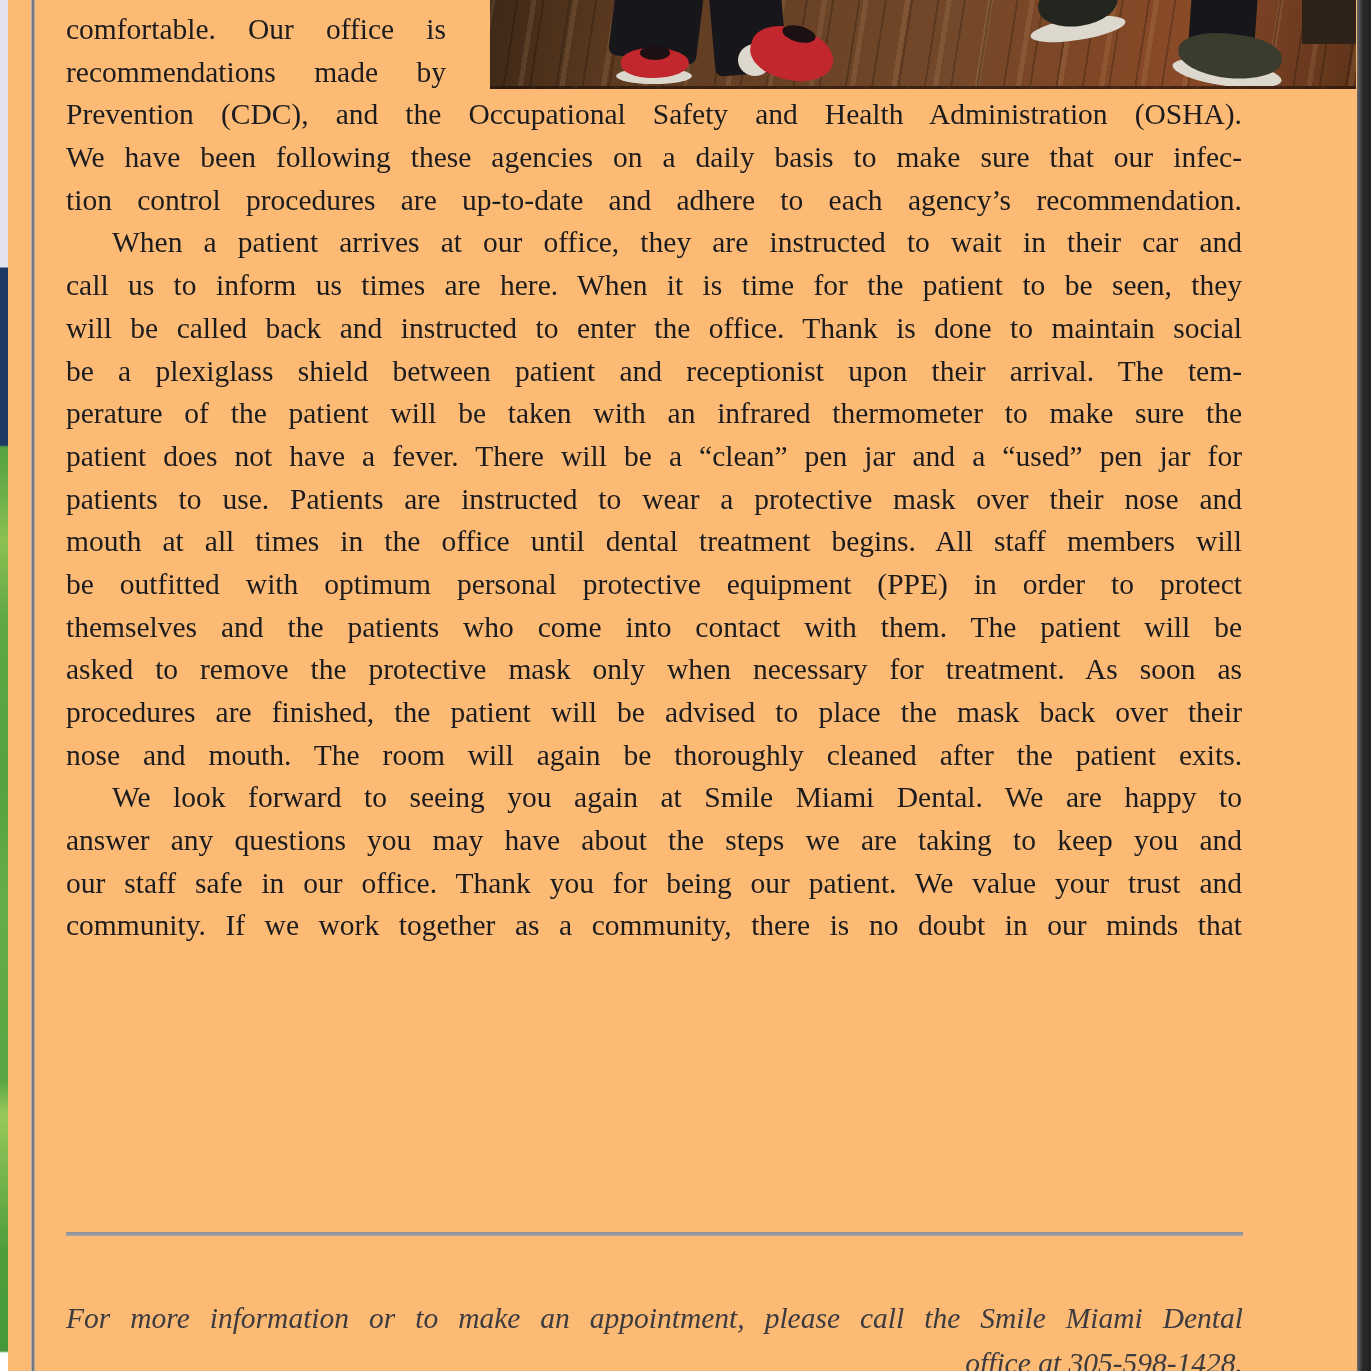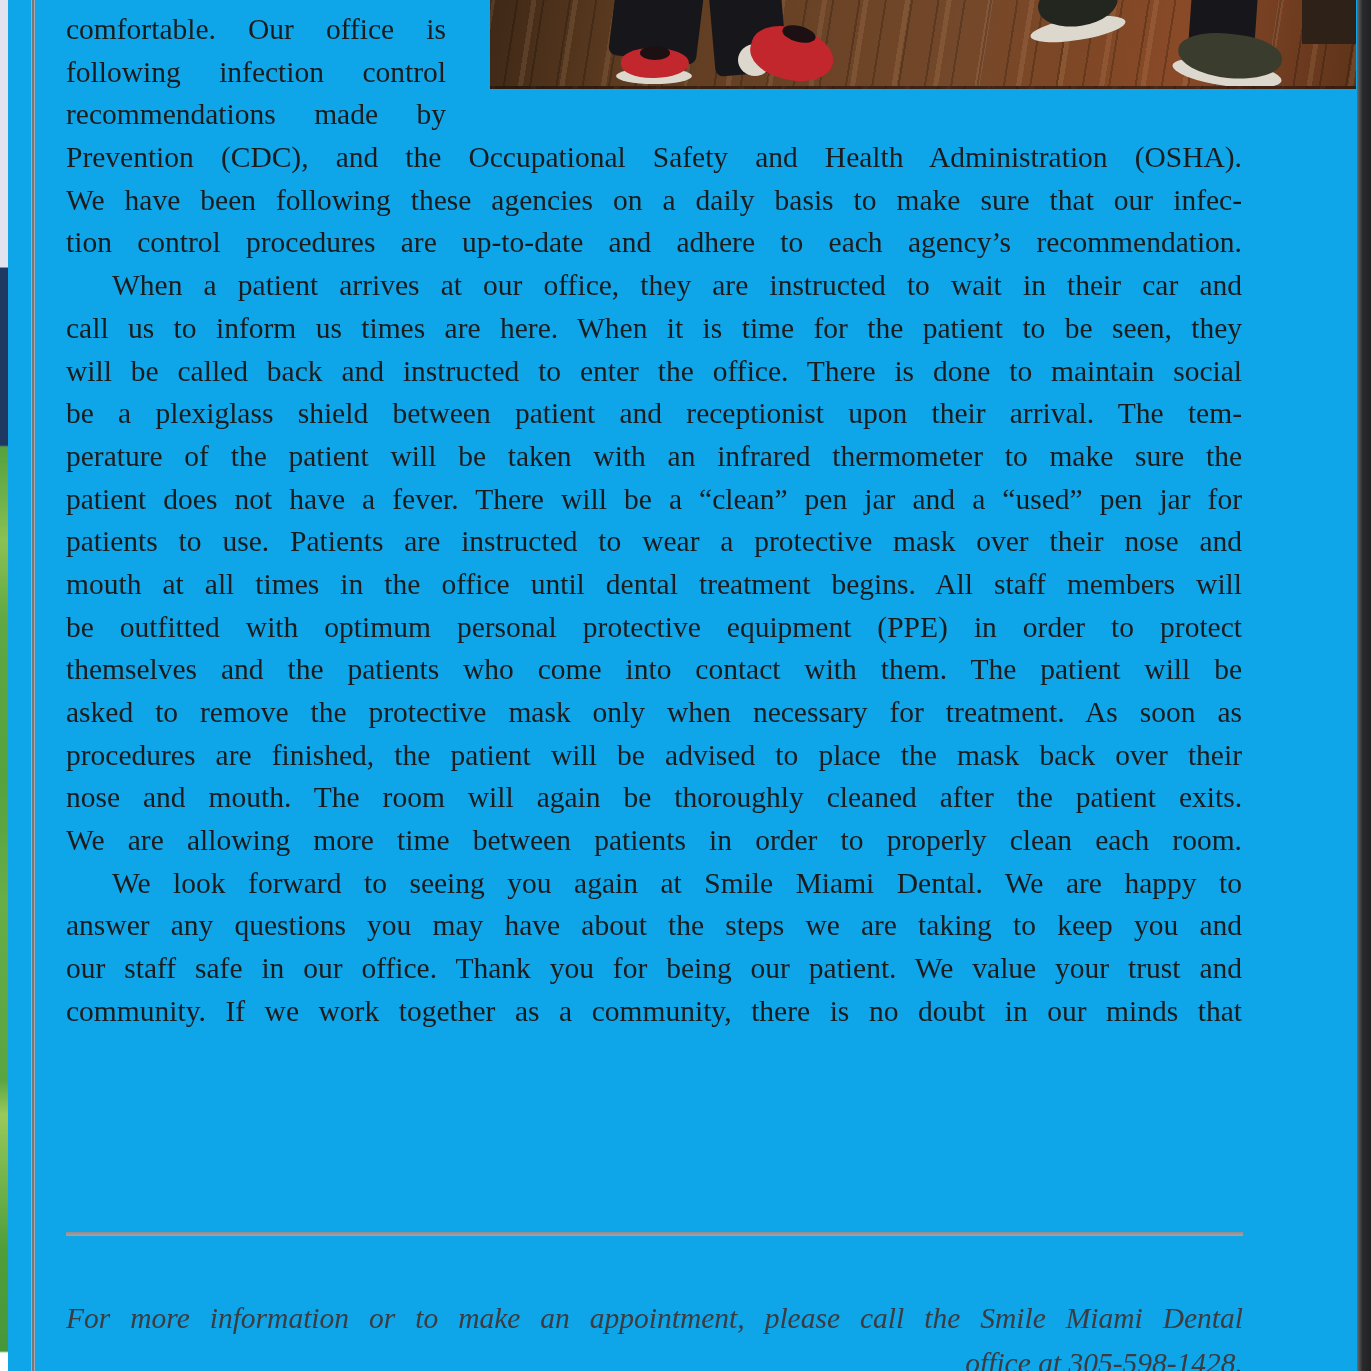--- a/index.html
+++ b/index.html
@@ -1,19 +1,19 @@
 <!DOCTYPE html>
 <html><head>
 <meta charset="utf-8">
 <style>
   html,body{margin:0;padding:0;background:#fff;}
   #page{
     position:relative;
     width:1371px;height:1371px;
-    background:#0ea5e9;
+    background:#fdba74;
     overflow:hidden;
     font-family:"Liberation Serif", serif;
   }
   
   #left-strip{
     position:absolute;left:0;top:0;width:8px;height:1371px;
     background:linear-gradient(to bottom,
       #e3e3ef 0px,#e3e3ef 267px,
       #1e3a63 268px,#1e3a63 445px,
       #55a23f 447px,#6fb14a 500px,#8cc153 540px,
@@ -94,42 +94,40 @@
     <div class="shape pant" style="left:700px;top:-16px;width:66px;height:74px;transform:rotate(4deg);"></div>
     <div class="shape sole" style="left:682px;top:60px;width:110px;height:26px;transform:rotate(8deg);"></div>
     <div class="shape dark-shoe" style="left:688px;top:34px;width:104px;height:44px;transform:rotate(6deg);background:#3a3d2e;"></div>
     <div class="shape" style="left:812px;top:-6px;width:60px;height:50px;background:#2e2218;"></div>
   </div>
 
   <div id="article">
 
     <div>
       <div class="jline narrow">comfortable. Our office is</div>
-      <div class="jline narrow">following infection control</div>
       <div class="jline narrow">recommendations made by</div>
       <div class="jline">Prevention (CDC), and the Occupational Safety and Health Administration (OSHA).</div>
       <div class="jline">We have been following these agencies on a daily basis to make sure that our infec-</div>
       <div class="jline">tion control procedures are up-to-date and adhere to each agency’s recommendation.</div>
     </div>
 
     <div>
       <div class="jline indent">When a patient arrives at our office, they are instructed to wait in their car and</div>
       <div class="jline">call us to inform us times are here. When it is time for the patient to be seen, they</div>
-      <div class="jline">will be called back and instructed to enter the office. There is done to maintain social</div>
+      <div class="jline">will be called back and instructed to enter the office. Thank is done to maintain social</div>
       <div class="jline">be a plexiglass shield between patient and receptionist upon their arrival. The tem-</div>
       <div class="jline">perature of the patient will be taken with an infrared thermometer to make sure the</div>
       <div class="jline">patient does not have a fever. There will be a “clean” pen jar and a “used” pen jar for</div>
       <div class="jline">patients to use. Patients are instructed to wear a protective mask over their nose and</div>
       <div class="jline">mouth at all times in the office until dental treatment begins. All staff members will</div>
       <div class="jline">be outfitted with optimum personal protective equipment (PPE) in order to protect</div>
       <div class="jline">themselves and the patients who come into contact with them. The patient will be</div>
       <div class="jline">asked to remove the protective mask only when necessary for treatment. As soon as</div>
       <div class="jline">procedures are finished, the patient will be advised to place the mask back over their</div>
       <div class="jline">nose and mouth. The room will again be thoroughly cleaned after the patient exits.</div>
-      <div class="jline">We are allowing more time between patients in order to properly clean each room.</div>
     </div>
 
     <div>
       <div class="jline indent">We look forward to seeing you again at Smile Miami Dental. We are happy to</div>
       <div class="jline">answer any questions you may have about the steps we are taking to keep you and</div>
       <div class="jline">our staff safe in our office. Thank you for being our patient. We value your trust and</div>
       <div class="jline">community. If we work together as a community, there is no doubt in our minds that</div>
     </div>
   </div>
 

